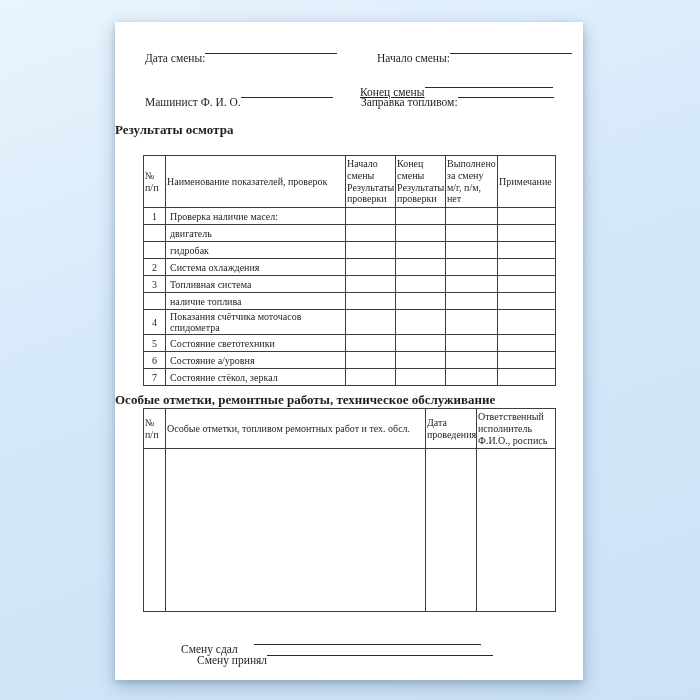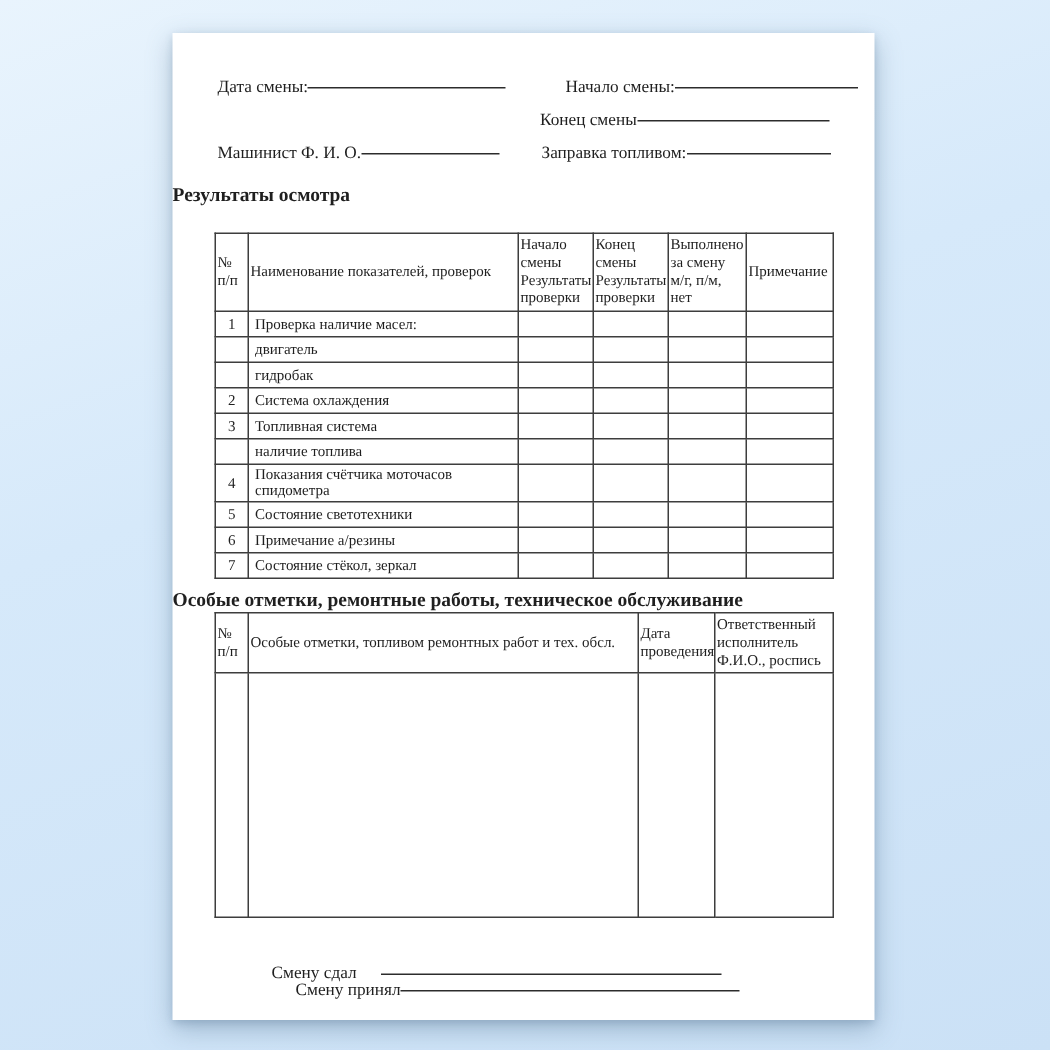--- a/index.html
+++ b/index.html
@@ -20,21 +20,21 @@
     left: 115px;
     top: 22px;
     width: 468px;
     height: 658px;
     background: #ffffff;
     box-shadow: 0 6px 16px rgba(96, 126, 156, 0.45), 0 2px 5px rgba(96, 126, 156, 0.30);
   }
   .fieldrow {
     position: absolute;
     display: flex;
-    align-items: center;
+    align-items: flex-start;
     font-size: 11.5px;
     line-height: 13px;
     white-space: nowrap;
   }
   .fieldrow .fline {
     flex: 1;
     border-bottom: 1px solid #2c2c2c;
     height: 1px;
     margin-bottom: 1px;
   }
@@ -84,21 +84,21 @@
   <div class="fieldrow" style="left:30px; top:30px; width:192px;">
     <span>Дата смены:</span>
       <span class="fline"></span>
   </div>
 
   <div class="fieldrow" style="left:262px; top:30px; width:195px;">
     <span>Начало смены:</span>
       <span class="fline"></span>
   </div>
 
-  <div class="fieldrow" style="left:245px; top:52px; width:193px;">
+  <div class="fieldrow" style="left:245px; top:64px; width:193px;text-decoration:underline;">
     <span>Конец смены</span>
       <span class="fline"></span>
   </div>
 
   <div class="fieldrow" style="left:30px; top:74px; width:188px;">
     <span>Машинист Ф. И. О.</span>
       <span class="fline"></span>
   </div>
 
   <div class="fieldrow" style="left:246px; top:74px; width:193px;">
@@ -197,21 +197,21 @@
       <tr>
         <td class="num">5</td>
         <td class="name">Состояние светотехники</td>
         <td class="blank"></td>
           <td class="blank"></td>
           <td class="blank"></td>
           <td class="blank"></td>
       </tr>
       <tr>
         <td class="num">6</td>
-        <td class="name">Примечание а/резины</td>
+        <td class="name">Состояние а/уровня</td>
         <td class="blank"></td>
           <td class="blank"></td>
           <td class="blank"></td>
           <td class="blank"></td>
       </tr>
       <tr>
         <td class="num">7</td>
         <td class="name">Состояние стёкол, зеркал</td>
         <td class="blank"></td>
           <td class="blank"></td>

